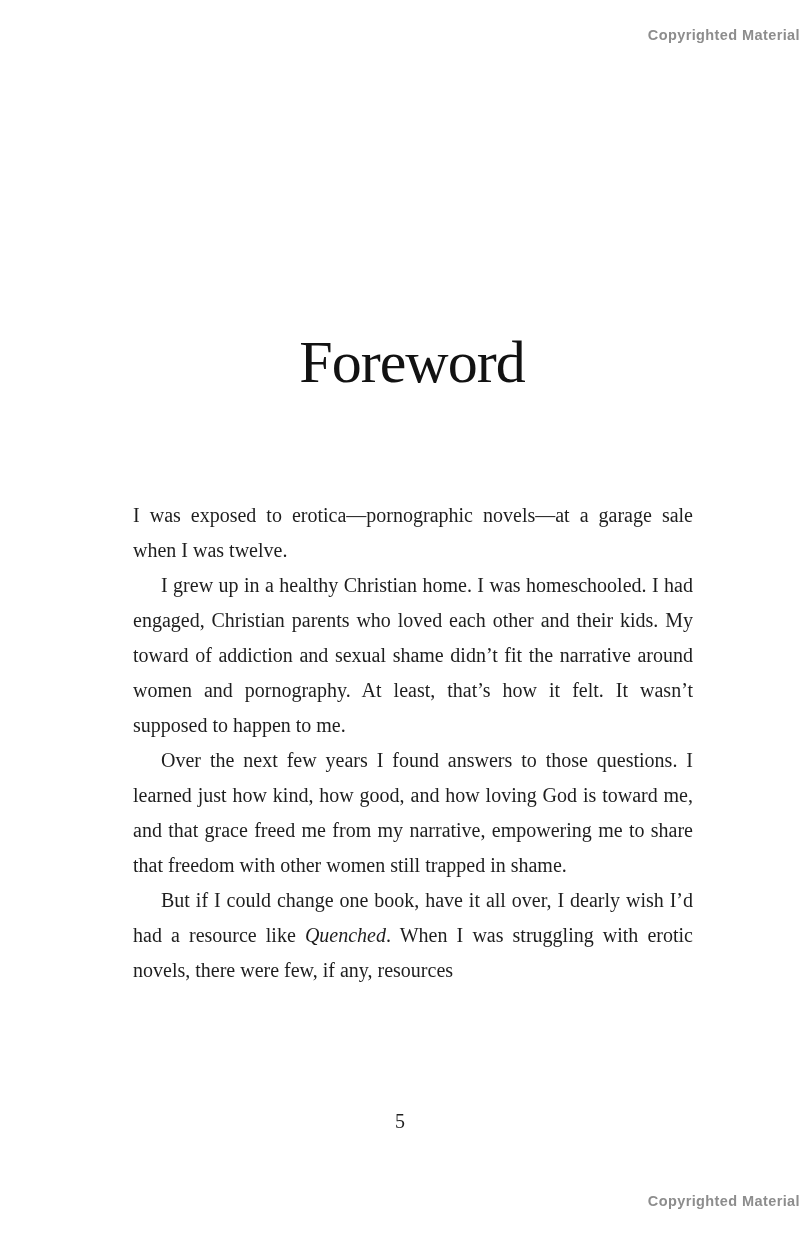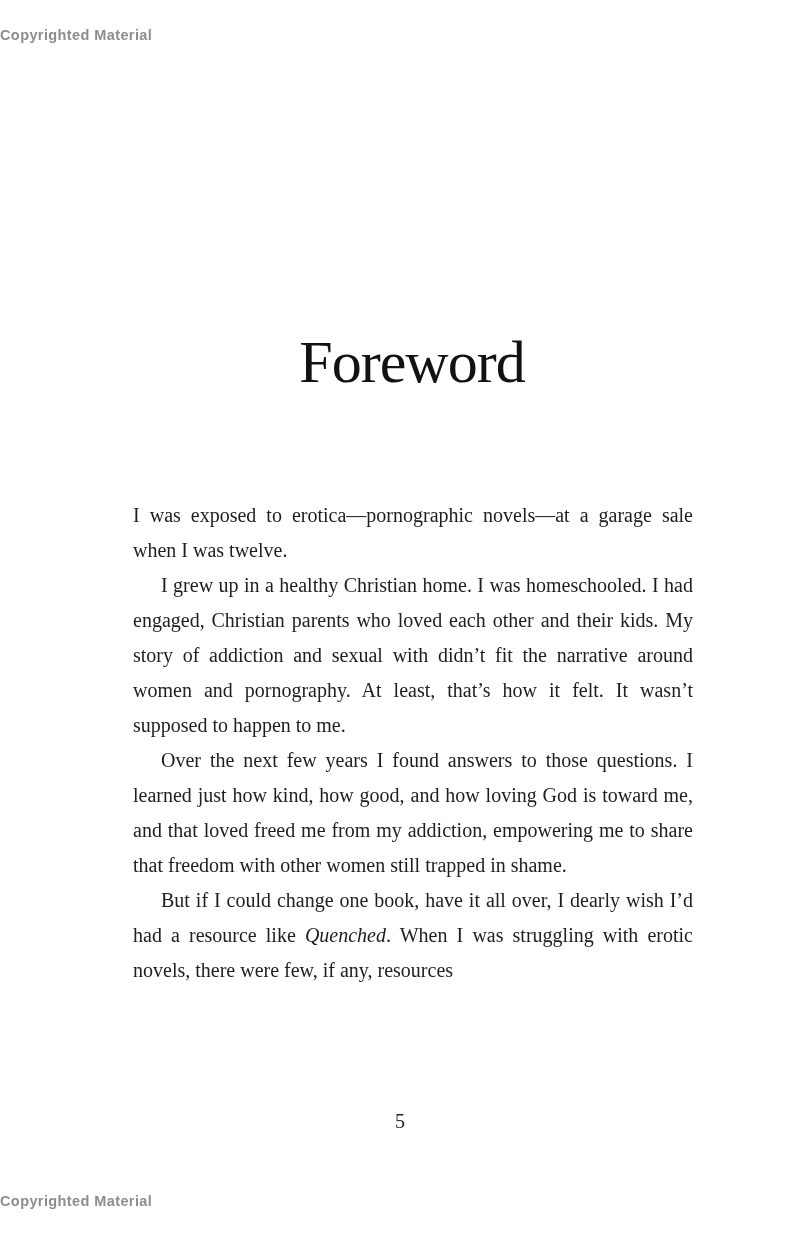--- a/index.html
+++ b/index.html
@@ -12,21 +12,21 @@
     width: 800px;
     height: 1236px;
     background: #ffffff;
     overflow: hidden;
     font-family: "Liberation Serif", serif;
   }
   .notice {
     position: absolute;
     left: 0;
     width: 100%;
-    text-align: left;
+    text-align: right;
     font-family: "Liberation Sans", sans-serif;
     font-weight: bold;
     font-size: 14.5px;
     letter-spacing: 0.4px;
     color: #8d8d8d;
   }
   .notice.top { top: 27px; }
   .notice.bottom { top: 1193px; }
   .title {
     position: absolute;
@@ -77,24 +77,24 @@
 <div class="page">
 
   <div class="notice top">Copyrighted Material</div>
 
   <h1 class="title">Foreword</h1>
 
   <div class="body-text">
 
     <p class="no-indent"><span>I was exposed to erotica—pornographic novels—at a garage sale when I was twelve.</span></p>
 
-    <p><span>I grew up in a healthy Christian home. I was homeschooled. I had engaged, Christian parents who loved each other and their kids. My story of addiction and sexual with didn’t fit the narrative around women and pornography. At least, that’s how it felt. It wasn’t supposed to happen to me.</span></p>
+    <p><span>I grew up in a healthy Christian home. I was homeschooled. I had engaged, Christian parents who loved each other and their kids. My toward of addiction and sexual shame didn’t fit the narrative around women and pornography. At least, that’s how it felt. It wasn’t supposed to happen to me.</span></p>
 
 
-    <p><span>Over the next few years I found answers to those questions. I learned just how kind, how good, and how loving God is toward me, and that loved freed me from my addiction, empowering me to share that freedom with other women still trapped in shame.</span></p>
+    <p><span>Over the next few years I found answers to those questions. I learned just how kind, how good, and how loving God is toward me, and that grace freed me from my narrative, empowering me to share that freedom with other women still trapped in shame.</span></p>
 
     <p><span>But if I could change one book, have it all over, I dearly wish I’d had a resource like </span><span class="italic">Quenched</span><span>. When I was struggling with erotic novels, there were few, if any, resources</span></p>
 
   </div>
 
   <div class="page-number">5</div>
 
   <div class="notice bottom">Copyrighted Material</div>
 
 </div>

